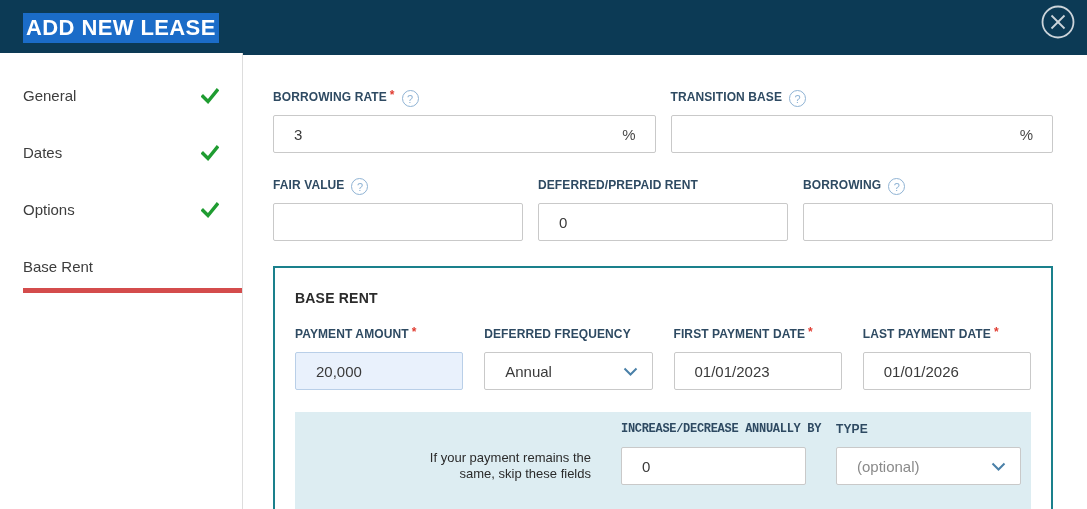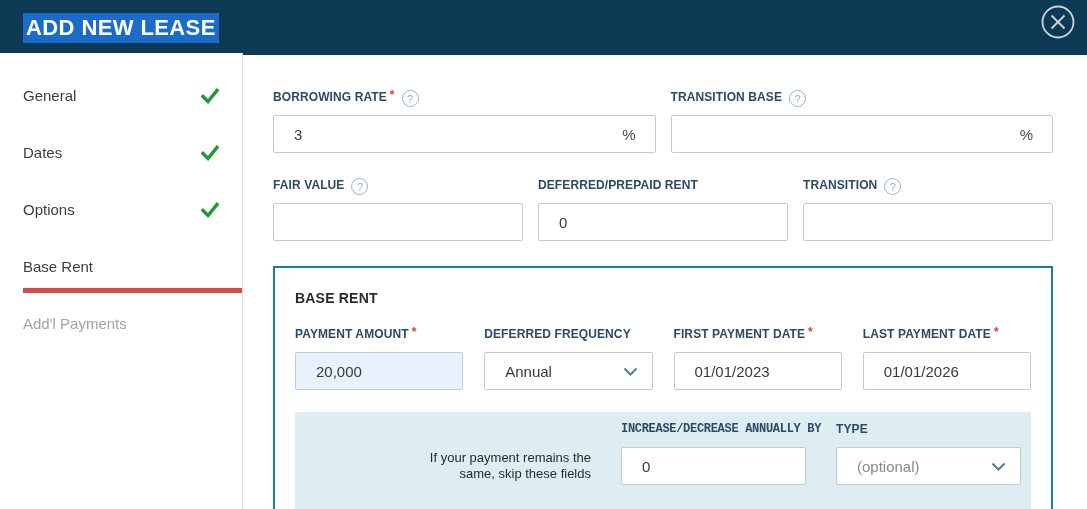--- a/index.html
+++ b/index.html
@@ -104,23 +104,20 @@
   <div class="side-item">
     <span class="lbl">Options</span>
     <svg width="18" height="16" viewBox="0 0 18 16">
       <path d="M2 8.5 L7 13.5 L16 2.5" fill="none" stroke="#1f9c31" stroke-width="3.4" stroke-linecap="square"></path>
     </svg>
   </div>
   <div class="side-item active">
     <span class="lbl">Base Rent</span>
     <div class="bar"></div>
   </div>
-  <div class="side-item upcoming">
-    <span class="lbl">Add'l Payments</span>
-  </div>
 </div>
 
 <div class="main">
 
   <div class="row row-2">
     <div class="field">
       <div class="label-row">
         <span class="f-label">BORROWING RATE</span>
         <span class="req">*</span>
         <span class="help">?</span>
@@ -155,21 +152,21 @@
     <div class="field">
       <div class="label-row">
         <span class="f-label">DEFERRED/PREPAID RENT</span>
       </div>
       <div class="input-wrap">
         <input class="txt" value="0" style="">
       </div>
     </div>
     <div class="field">
       <div class="label-row">
-        <span class="f-label">TRANSITION</span>
+        <span class="f-label">BORROWING</span>
         <span class="help">?</span>
       </div>
       <div class="input-wrap">
         <input class="txt" value="" style="">
       </div>
     </div>
   </div>
 
   <div class="section">
     <div class="sec-title">BASE RENT</div>

